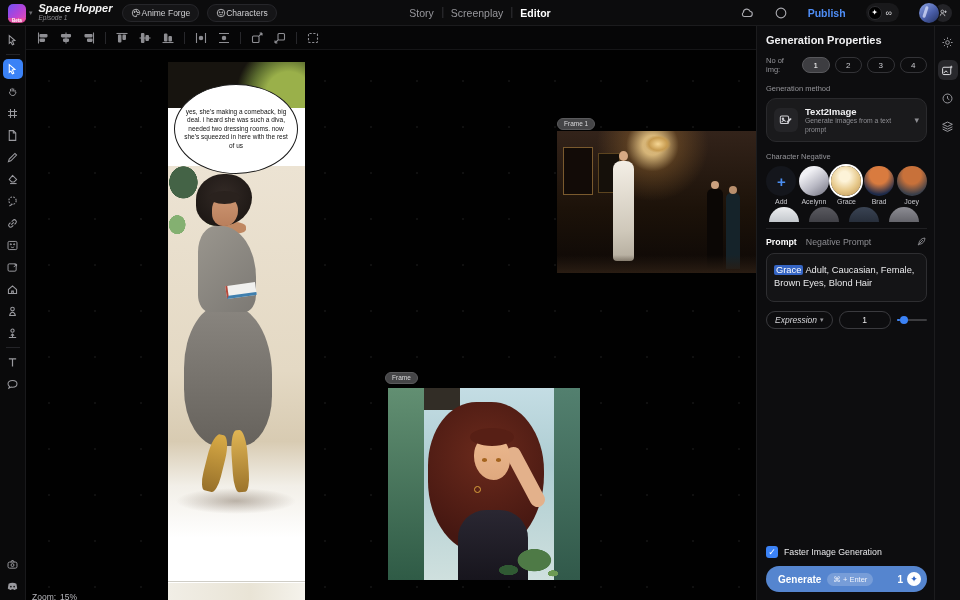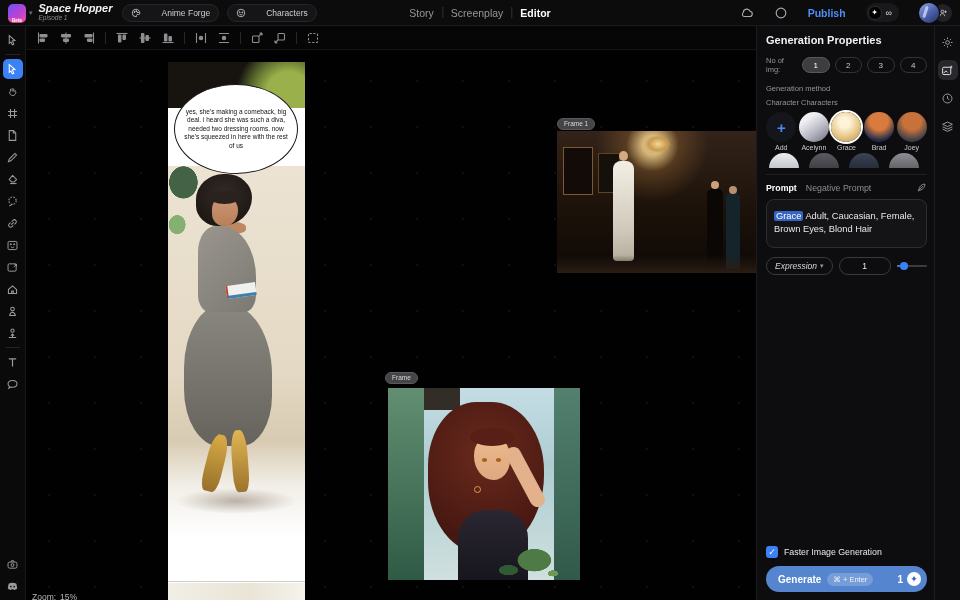--- a/index.html
+++ b/index.html
@@ -11,21 +11,21 @@
   .topbar { position:absolute; top:0; left:0; right:0; height:26px; background:#0c0c0d;
     border-bottom:1px solid #1b1b1d; display:flex; align-items:center; padding:0 8px; z-index:30; }
   .logo { width:18px; height:18px; border-radius:5px; background:linear-gradient(135deg,#7b4ff0 10%,#b743d6 55%,#e84fae 100%);
     position:relative; flex:0 0 auto; }
   .logo .beta { position:absolute; bottom:-1px; left:0; right:0; text-align:center; font-size:4.5px; font-weight:bold;
     color:#fff; background:rgba(233,78,161,.85); border-radius:0 0 5px 5px; line-height:5px; }
   .logo-chev { color:#6d6d72; font-size:7px; margin:0 6px 0 3px; }
   .title-block { line-height:1.05; margin-right:10px;font-style:italic; }
   .app-title { font-size:11px; font-weight:bold; color:#f2f2f2; white-space:nowrap; }
   .episode { font-size:6.5px; color:#8a8a8f; }
-  .badge { height:18px; display:flex; align-items:center; gap:20px; background:#151517; border:1px solid #26262a;
+  .badge { height:18px; display:flex; align-items:center; gap:0; background:#151517; border:1px solid #26262a;
     border-radius:9px; padding:0 8px; font-size:8.5px; color:#cfcfd2; margin-right:8px; white-space:nowrap; }
   .badge svg { width:10px; height:10px; }
   .tabs { position:absolute; left:50%; transform:translateX(-50%); display:flex; align-items:center; gap:8px; }
   .tab { font-size:10.5px; color:#97979c; cursor:default; }
   .tab.active { color:#fff; font-weight:bold; }
   .tab-sep { width:1px; height:11px; background:#323236; }
   .topbar-right { margin-left:auto; display:flex; align-items:center; gap:20px; }
   .tb-ic { color:#a9a9ae; display:flex; align-items:center; }
   .tb-ic svg { width:14px; height:14px; }
   .publish { font-size:10.5px; font-weight:600; color:#4f8ef7; background:none; border:none; cursor:pointer; }
@@ -531,22 +531,37 @@
 
     <div class="noimg-row">
       <span class="p-label">No of img:</span>
       <span class="img-opt sel">1</span>
       <span class="img-opt">2</span>
       <span class="img-opt">3</span>
       <span class="img-opt">4</span>
     </div>
 
     <div class="p-label">Generation method</div>
-
-    <div class="p-label">Character Characters</div>
+    <div class="method-card">
+      <span class="method-ic">
+        <svg viewBox="0 0 16 16" fill="none" stroke="currentColor" stroke-width="1.2">
+            <rect x="1.5" y="3.5" width="9.5" height="8.5" rx="1.5"></rect>
+            <circle cx="4.5" cy="6.5" r=".8" fill="currentColor"></circle>
+            <path d="M3 10.5l2.6-2.6 2 2"></path>
+            <path d="M10 11.5l4-4 .1-1.6-1.6.1-4 4z" fill="currentColor" stroke="none"></path>
+          </svg>
+      </span>
+      <span class="method-txt">
+        <span class="method-title" style="display:block;">Text2Image</span>
+        <span class="method-sub" style="display:block;">Generate images from a text prompt</span>
+      </span>
+      <span class="method-chev">▾</span>
+    </div>
+
+    <div class="p-label">Character Negative</div>
     <div class="char-row">
       <div class="char">
         <span class="circ c-add">+</span>
         <span class="nm">Add</span>
       </div>
       <div class="char">
         <span class="circ c-acelynn"></span>
         <span class="nm">Acelynn</span>
       </div>
       <div class="char">

